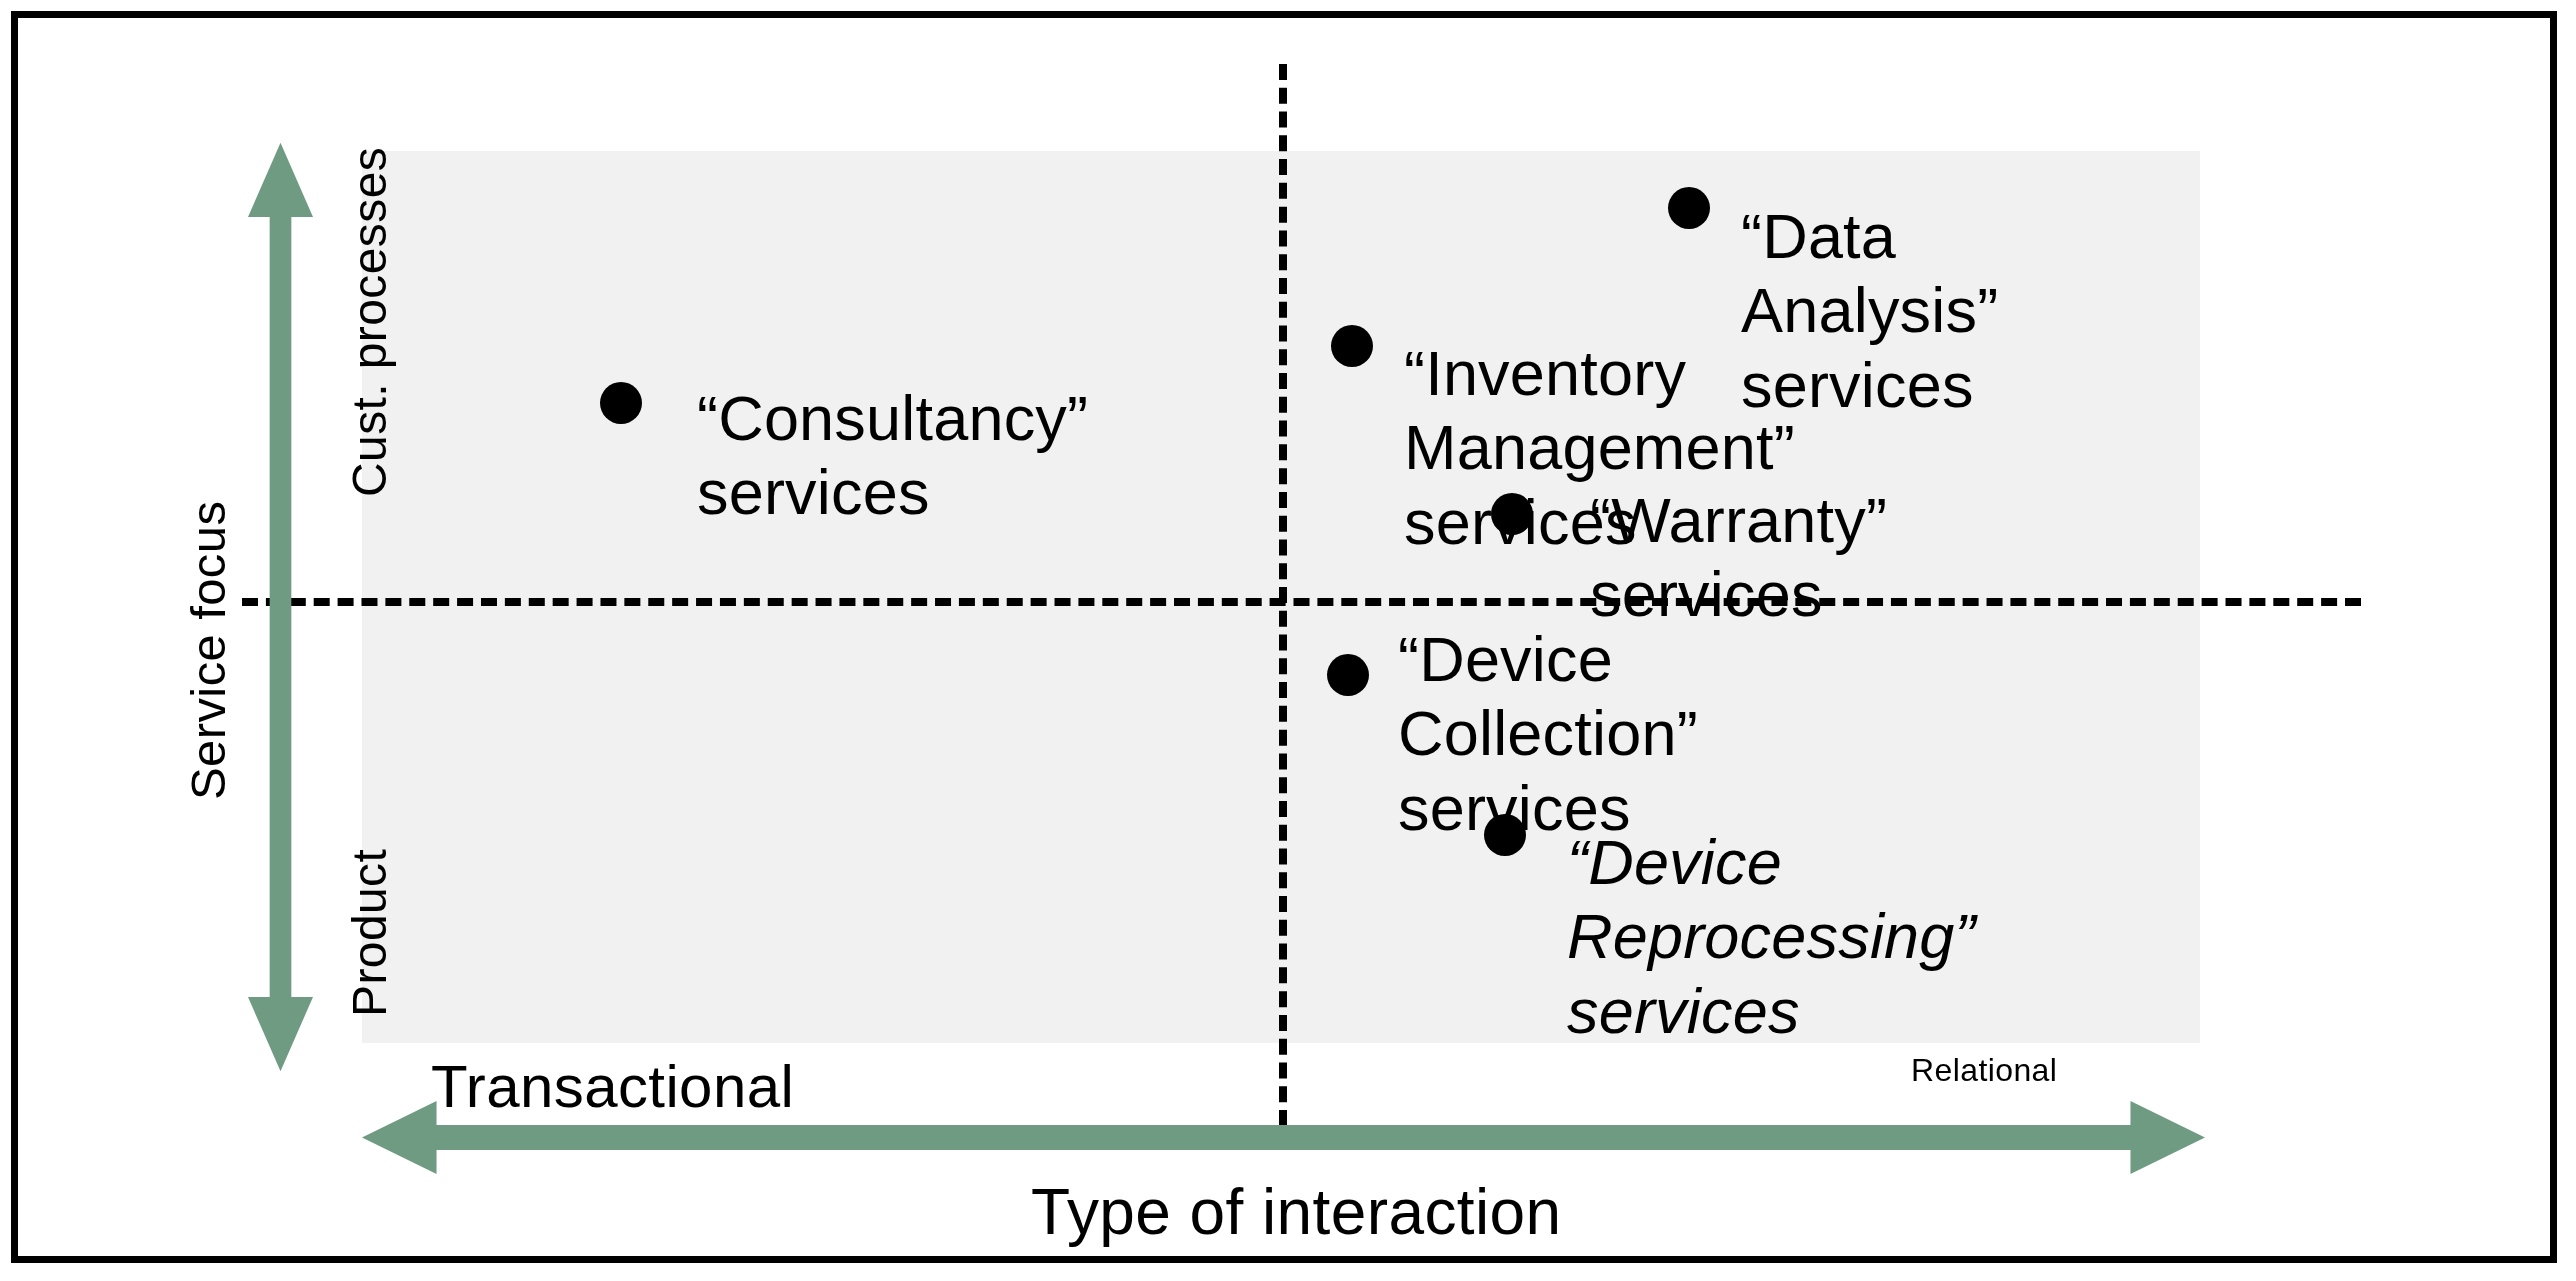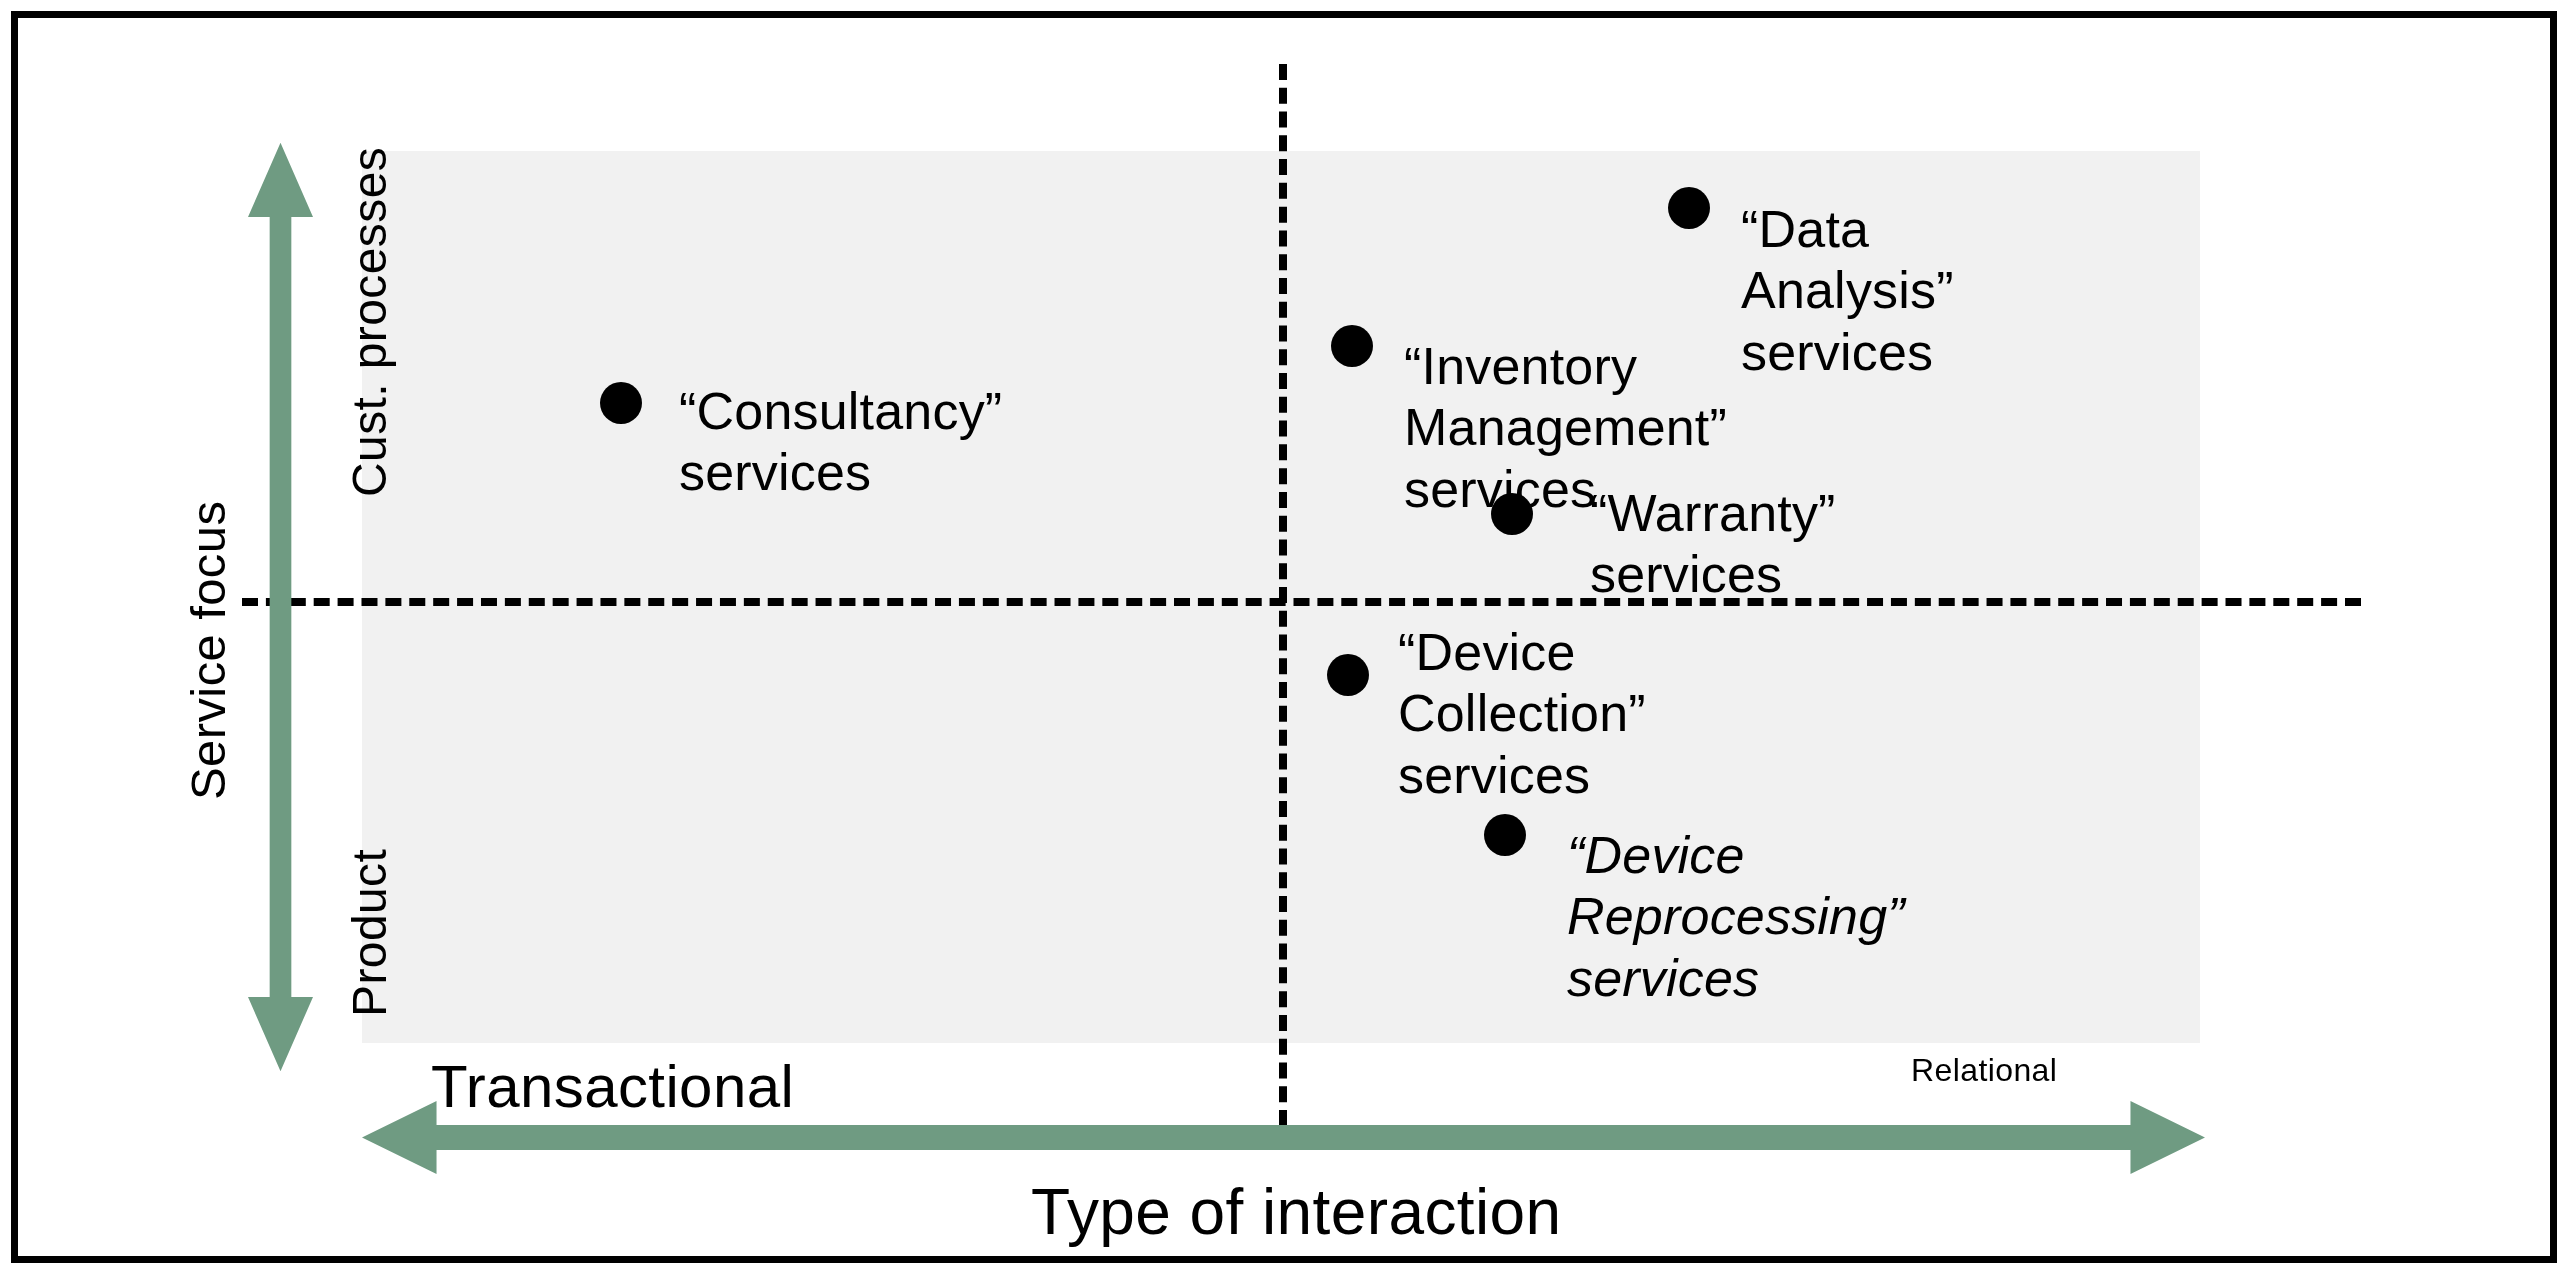--- a/index.html
+++ b/index.html
@@ -131,21 +131,21 @@
   }
   .data-dot {
     position: absolute;
     border-radius: 50%;
     background: #000000;
   }
   .data-label {
     position: absolute;
     white-space: pre-line;
     color: #000000;
-    font-size: 52px;
+    font-size: 63px;
     line-height: 1.18;
     letter-spacing: 0.2px;
   }
 </style>
 </head>
 <body>
 
 <div id="figure">
 
   <div id="outer-frame"></div>
@@ -195,19 +195,19 @@
         <div class="data-label" style="left: 1398px; top: 622px;">“Device Collection”
 services</div>
       </div>
       <div class="data-point">
         <div class="data-dot" style="left: 1484px; top: 814px; width: 42px; height: 42px; background: rgb(0, 0, 0);"></div>
         <div class="data-label" style="left: 1567px; top: 825px; font-style: italic;">“Device Reprocessing”
 services</div>
       </div>
       <div class="data-point">
         <div class="data-dot" style="left: 600px; top: 382px; width: 42px; height: 42px; background: rgb(0, 0, 0);"></div>
-        <div class="data-label" style="left: 679px; top: 381px;">“Consultancy”
+        <div class="data-label" style="left: 697px; top: 381px;">“Consultancy”
 services</div>
       </div>
     </div>
 
 </div>
 
 
 </body></html>

